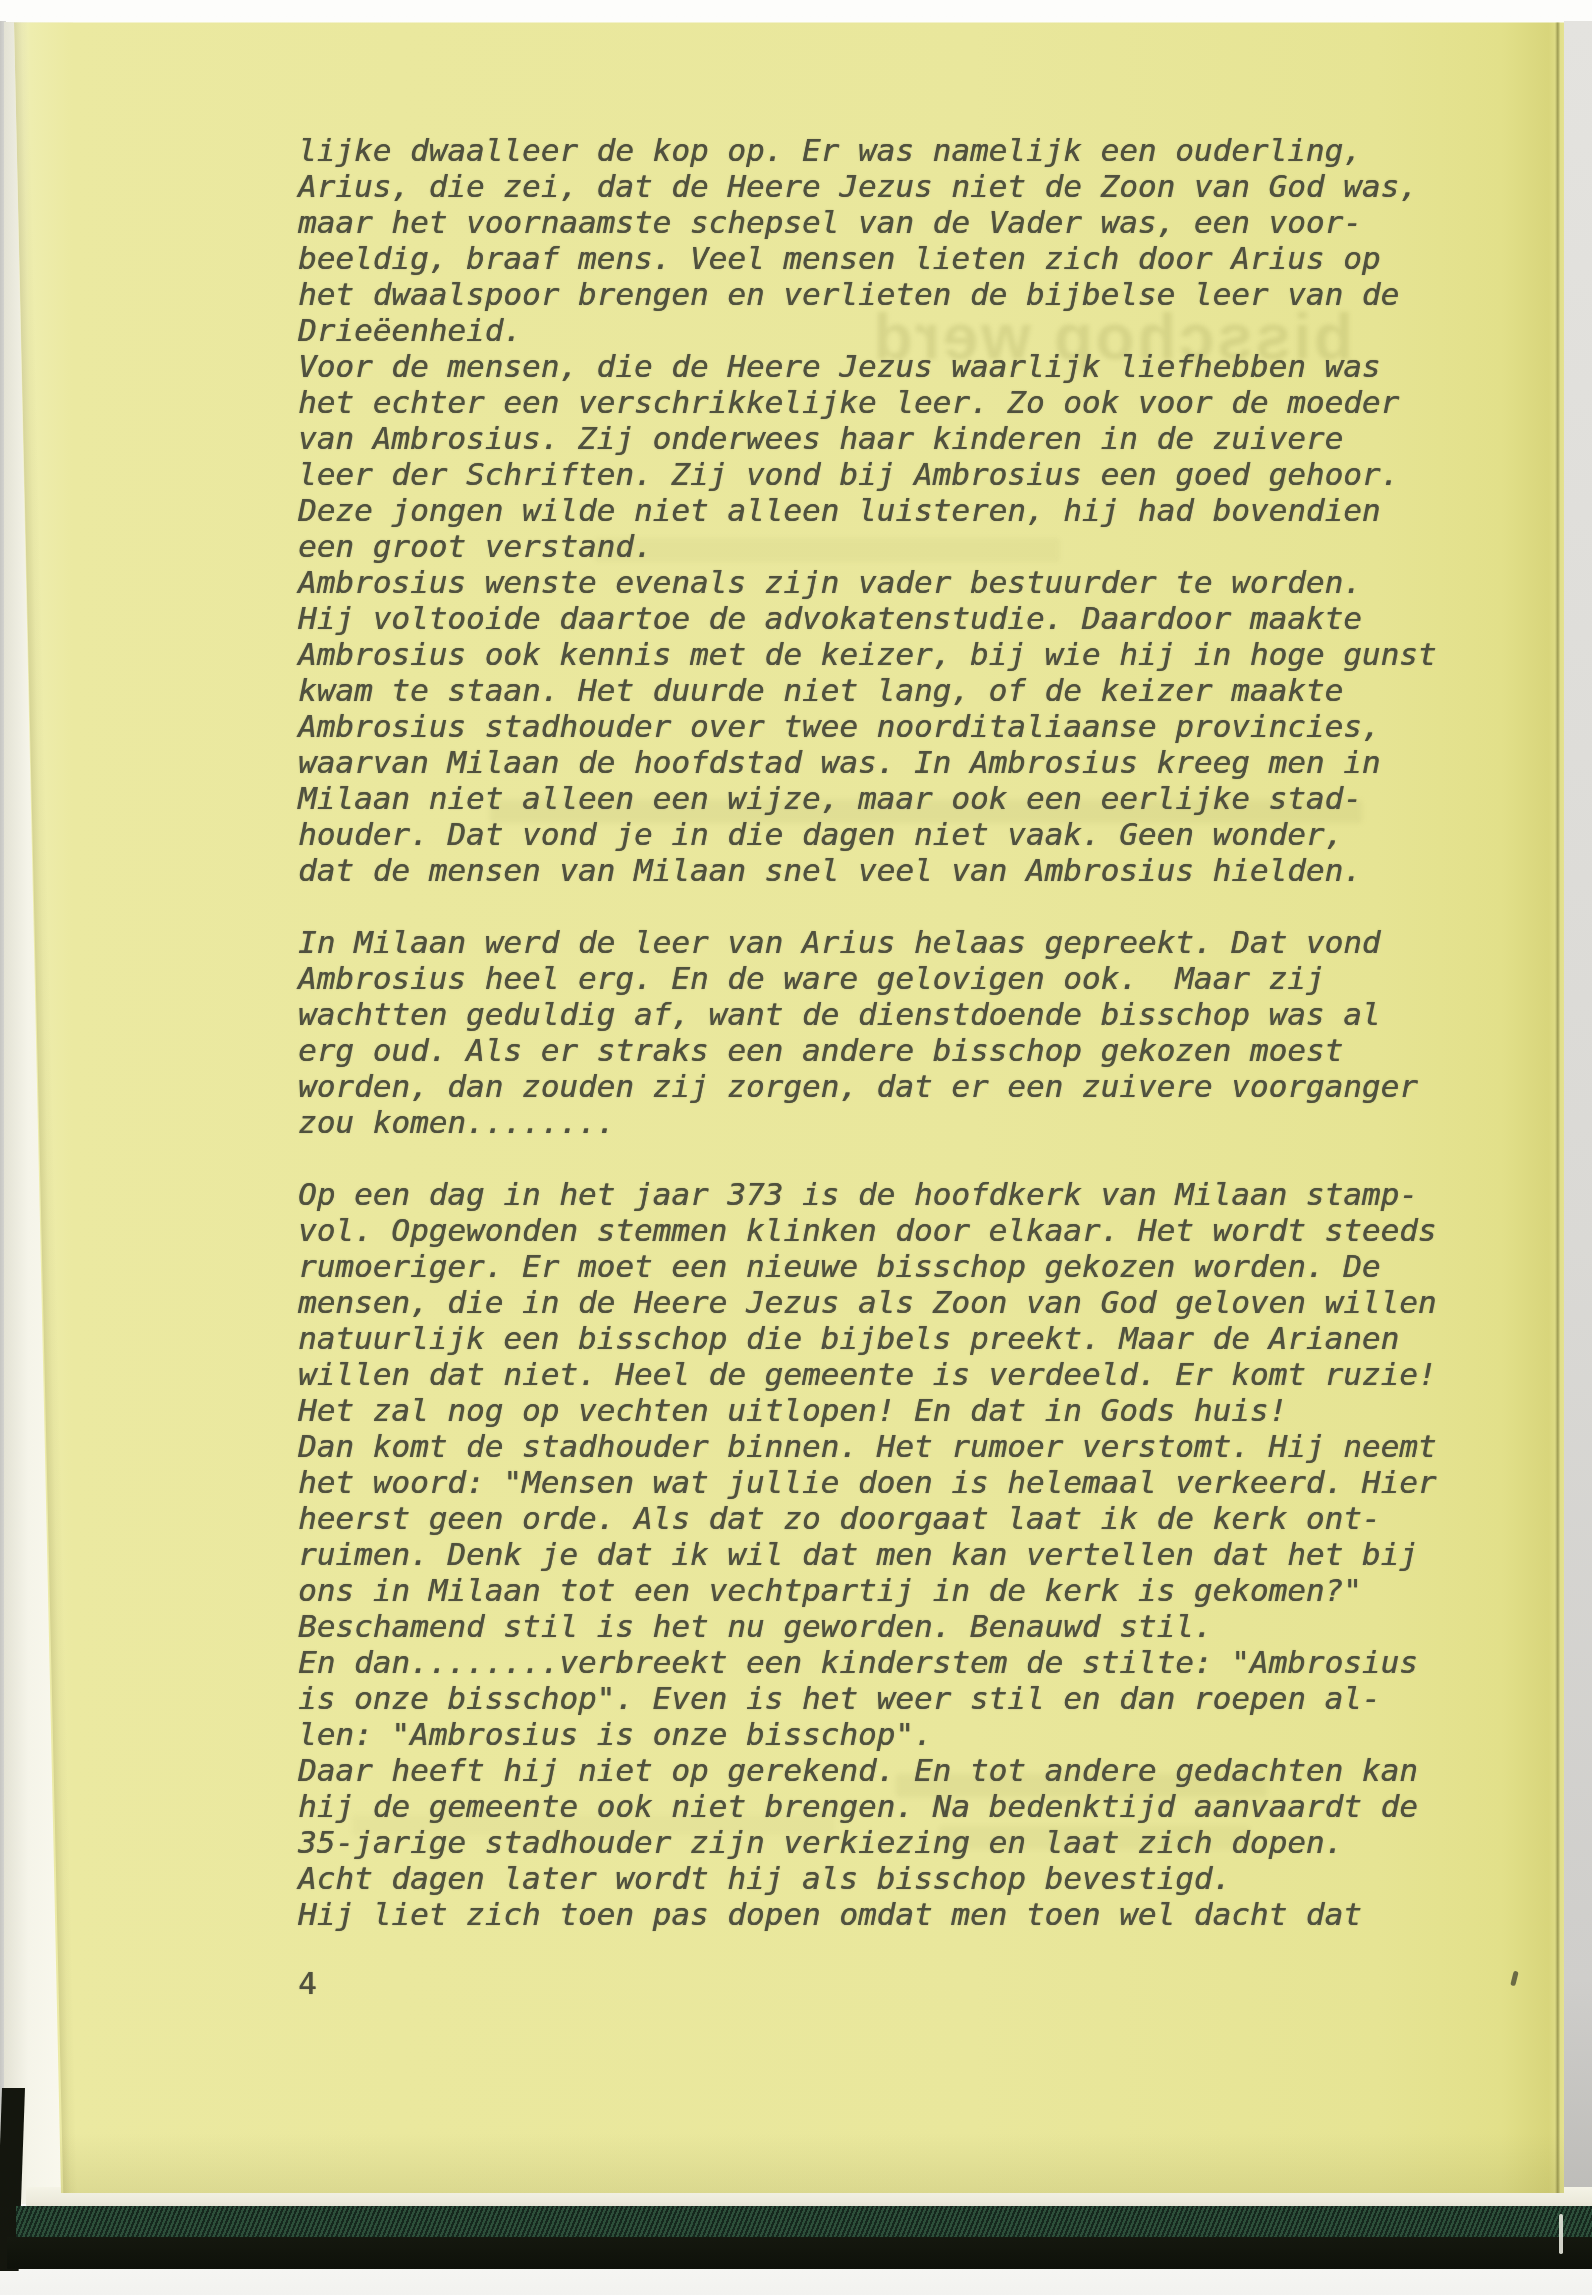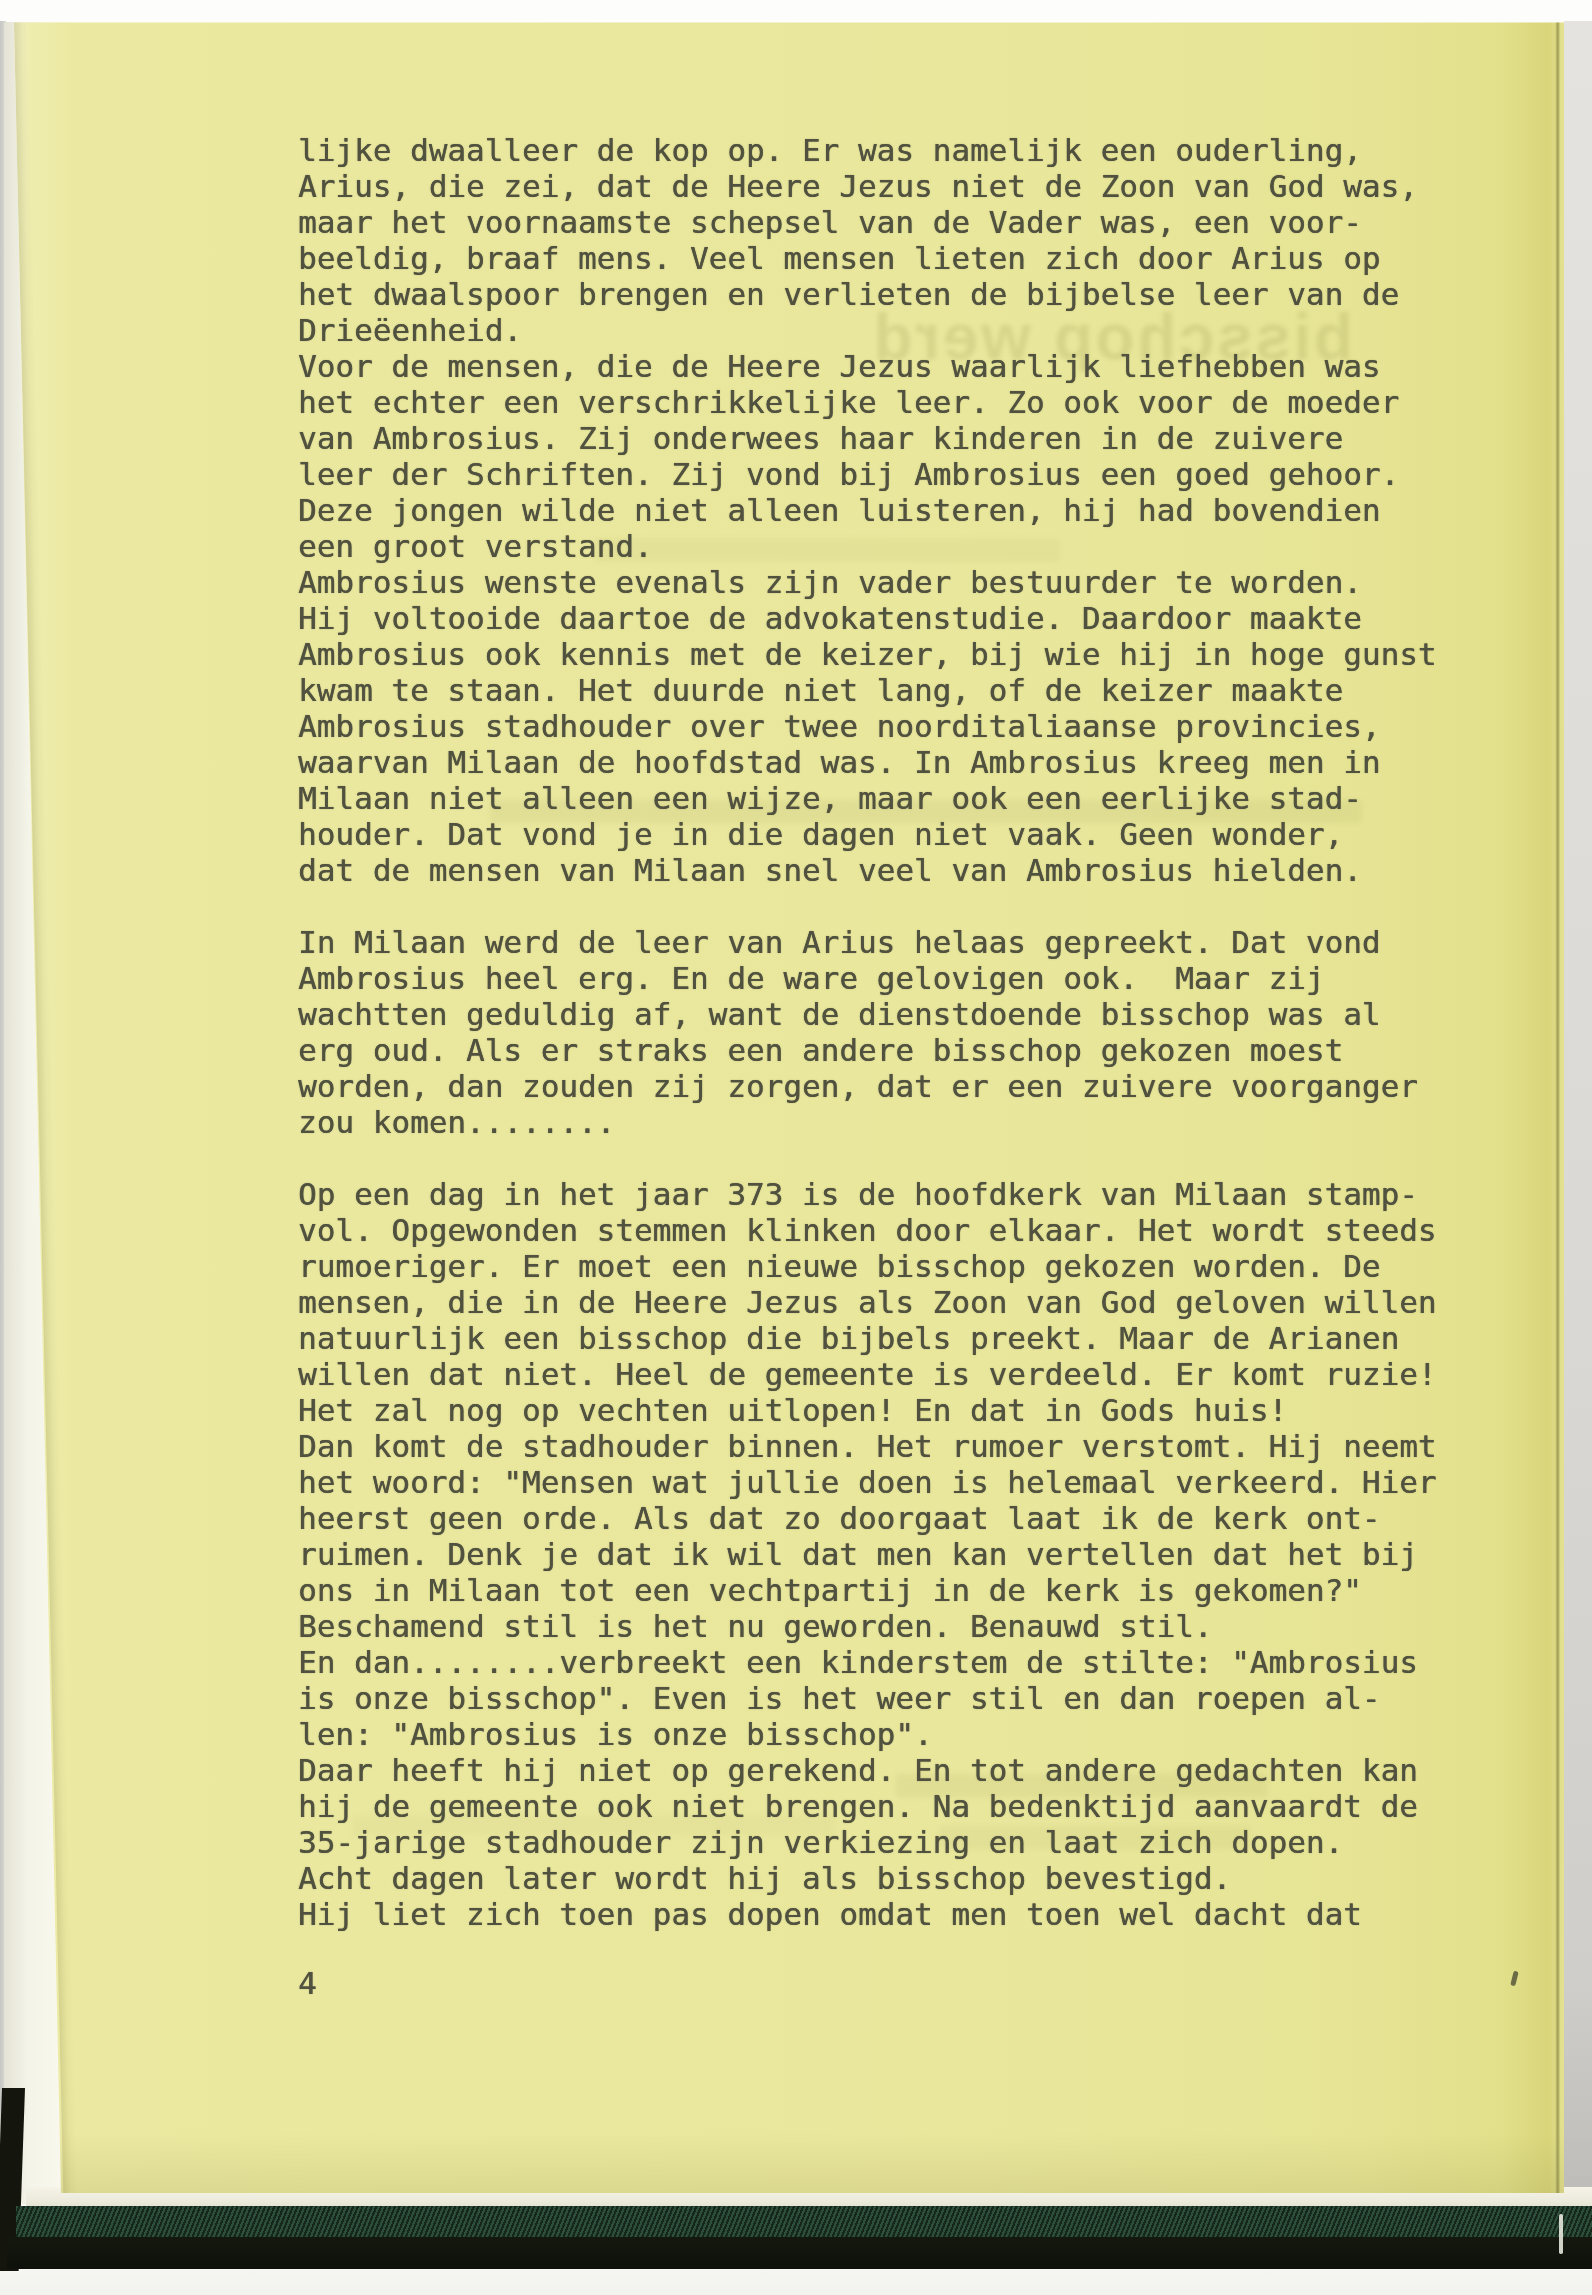--- a/index.html
+++ b/index.html
@@ -88,21 +88,21 @@
   .ghost-bar.g4 { left:932px; top:1804px; width:311px; height:22.4px; opacity:.8; }
   .ghost-bar.g5 { left:345px; top:1793px; width:483px; height:21px; opacity:.5; }
 
   
   .text-block {
     position:absolute; left:291px; top:110px;
     color:#50513e; font-size:31px; line-height:36px;
     white-space:pre;
     text-shadow:0.4px 0 0 rgba(80,81,62,.85), 0 0 1.9px rgba(80,81,62,.30);
   }
-  .tline { height:36px; }
+  .tline { height:36px;font-style:italic; }
 
   .page-number {
     position:absolute; left:291px; top:1943px;
     color:#50513e; font-size:31px; line-height:36px;
     text-shadow:0.4px 0 0 rgba(80,81,62,.85), 0 0 1.9px rgba(80,81,62,.30);
   }
 
   
   .speck {
     position:absolute; left:1505px; top:1949px; width:5.2px; height:14.7px;

